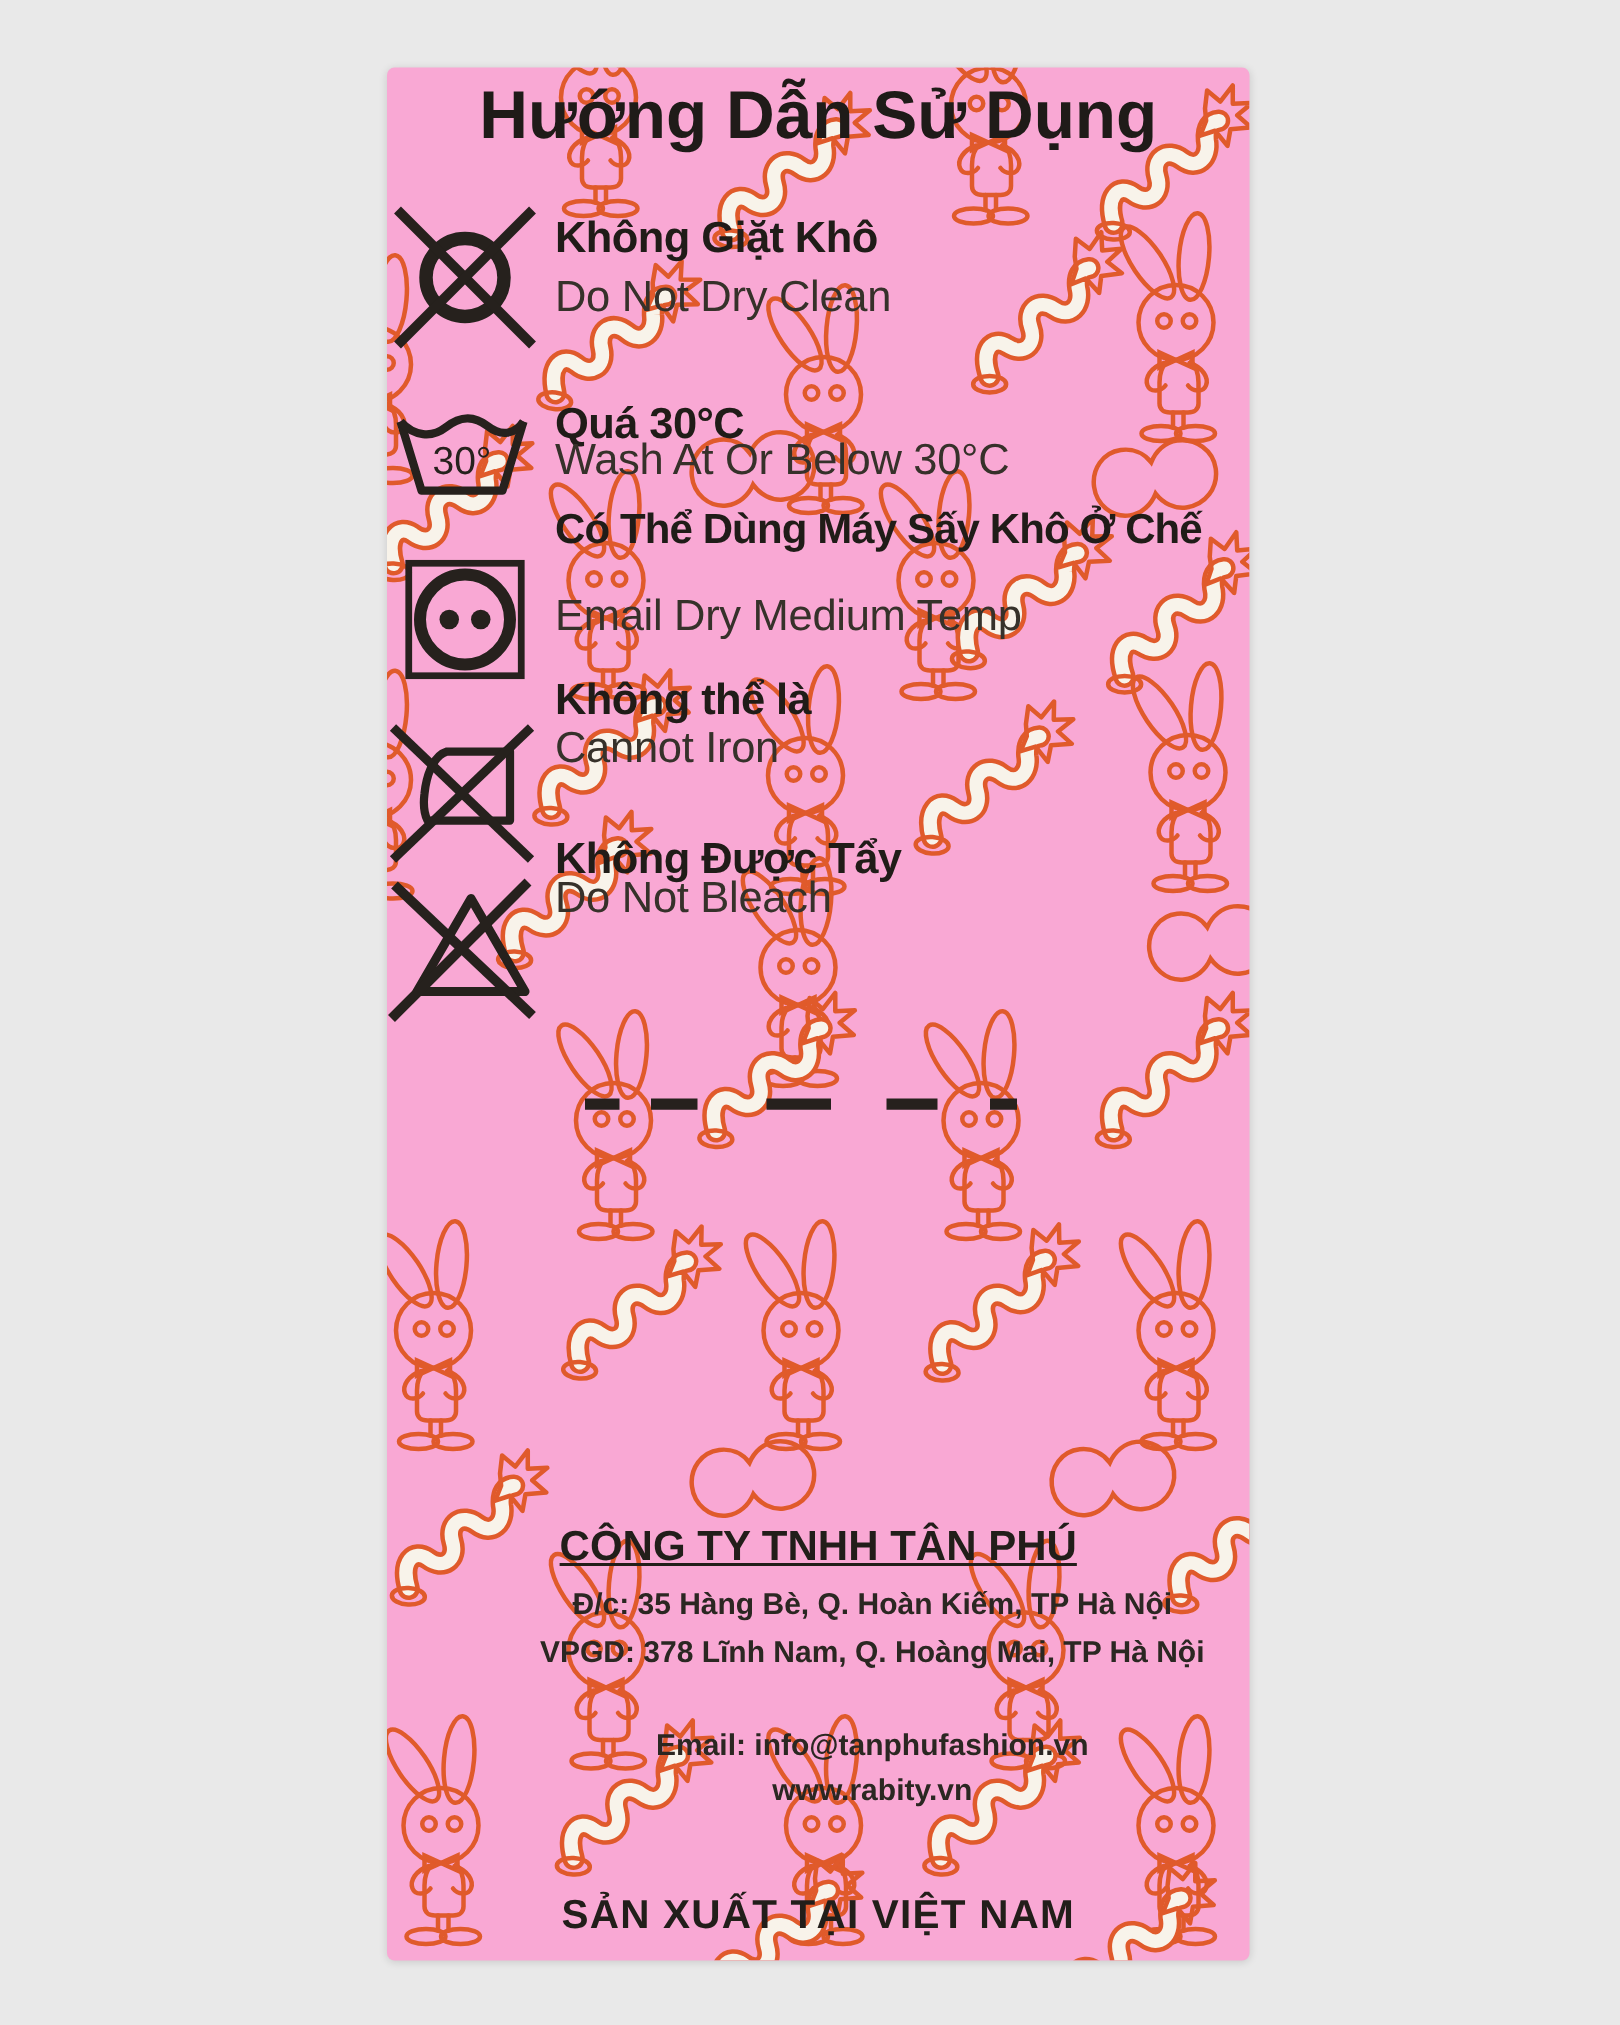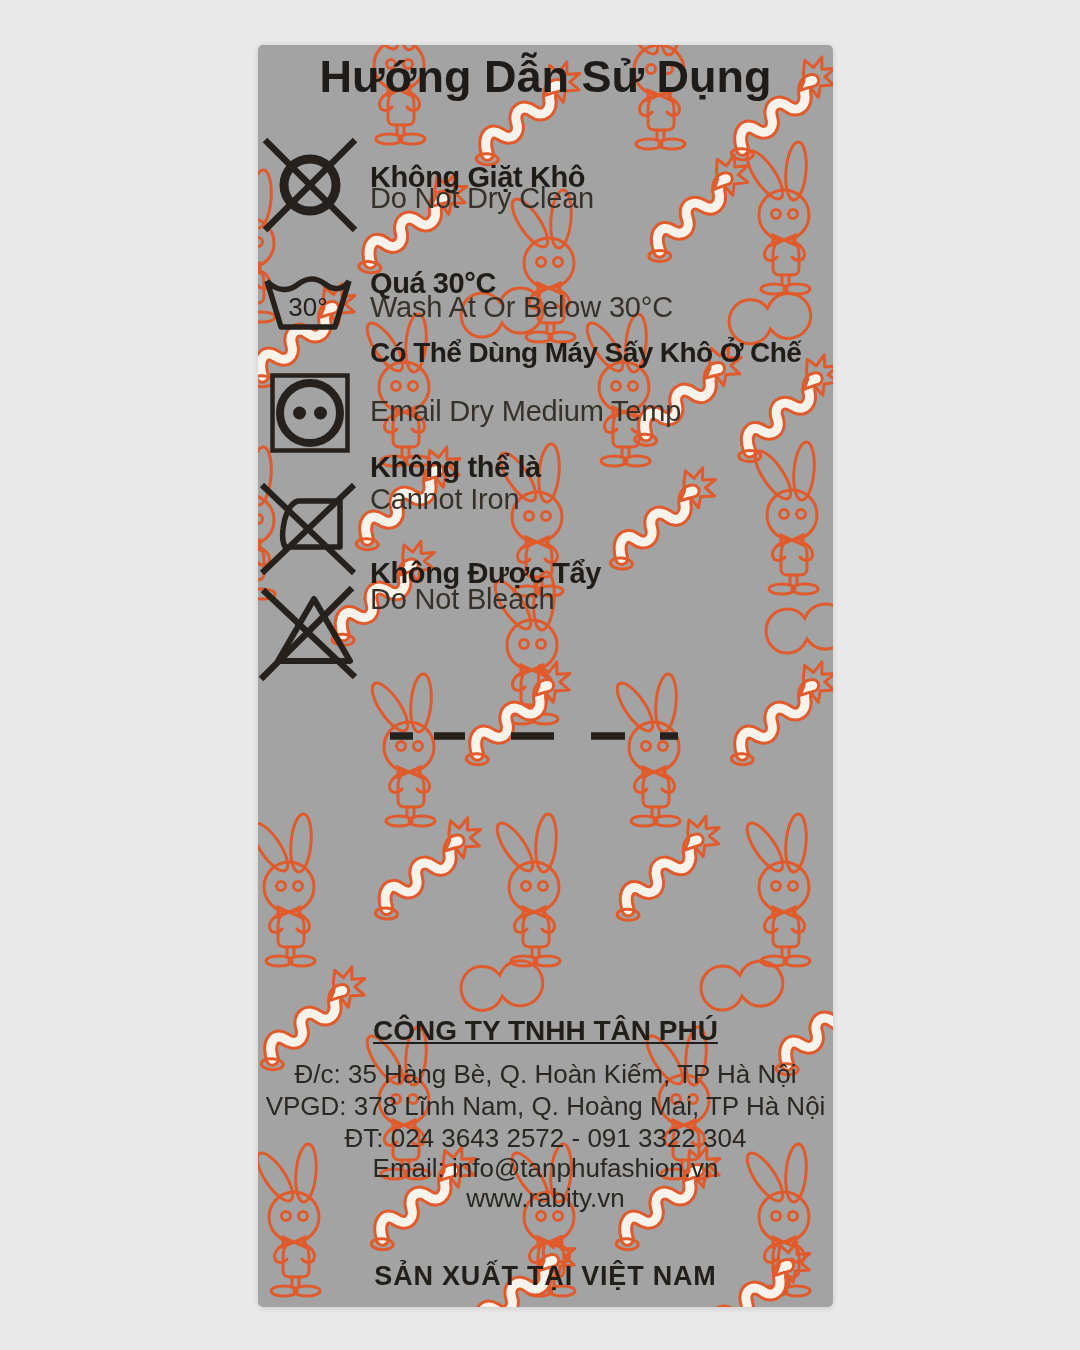--- a/index.html
+++ b/index.html
@@ -4,21 +4,21 @@
 <style>
   html,body{margin:0;padding:0;}
   body{
     width:1080px;height:1350px;
     background:#e9e9e9;
     font-family:"Liberation Sans","DejaVu Sans",sans-serif;
     position:relative;overflow:hidden;
   }
   .care-label{
     position:absolute;left:258px;top:45px;width:575px;height:1262px;
-    background:#a3a3a3;border-radius:5px;
+    background:#f9a8d4;border-radius:5px;
     box-shadow:0 1px 6px rgba(0,0,0,.14);
     overflow:hidden;
   }
   .pattern-svg{position:absolute;left:0;top:0;z-index:0;}
   .content{position:absolute;left:0;top:0;width:100%;height:100%;z-index:1;}
   .title{
     position:absolute;left:0;top:6px;width:100%;text-align:center;
     font-size:45px;font-weight:700;color:#1f1b18;letter-spacing:0px;
   }
   .sym{position:absolute;}
@@ -26,21 +26,21 @@
     position:absolute;left:112px;white-space:nowrap;
     font-size:29px;line-height:33px;font-weight:700;color:#201c18;letter-spacing:-0.4px;
   }
   .vi.wide{font-size:28px;letter-spacing:-0.6px;}
   .en{
     position:absolute;left:112px;white-space:nowrap;
     font-size:29px;line-height:32px;font-weight:400;color:#36312a;letter-spacing:-0.2px;
   }
   .company{position:absolute;left:0;width:100%;text-align:center;white-space:nowrap;color:#2b2722;}
   .company.bold{font-size:28px;font-weight:700;color:#221e1a;text-decoration:underline;}
-  .company.reg{font-size:26px;font-weight:400;}
+  .company.reg{font-size:20px;font-weight:700;padding-left:36px;}
   .madein{
     position:absolute;left:0;top:1216px;width:100%;text-align:center;
     font-size:27px;font-weight:700;color:#221e1a;letter-spacing:0.8px;
   }
 </style>
 </head>
 <body>
 
 <div class="care-label">
 
@@ -125,21 +125,21 @@
 
   <div class="content">
 
     <div class="title">Hướng Dẫn Sử Dụng</div>
 
     <svg class="sym" style="left:2px;top:90px;" width="100" height="100" viewBox="0 0 100 100">
       <circle cx="50" cy="50" r="26" fill="none" stroke="#26211d" stroke-width="9"></circle>
       <line x1="5" y1="5" x2="95" y2="95" stroke="#26211d" stroke-width="6.5"></line>
       <line x1="95" y1="5" x2="5" y2="95" stroke="#26211d" stroke-width="6.5"></line>
     </svg>
-    <div class="vi" style="top:116px;">Không Giặt Khô</div>
+    <div class="vi" style="top:98px;">Không Giặt Khô</div>
     <div class="en" style="top:137px;">Do Not Dry Clean</div>
 
     <svg class="sym" style="left:5px;top:226px;" width="90" height="62" viewBox="0 0 90 62">
       <path d="M4 10 L18 56 L72 56 L86 10" fill="none" stroke="#26211d" stroke-width="5.5" stroke-linejoin="round"></path>
       <path d="M4 10 C13 20 25 21 34 14 C44 6 53 6 62 13 C71 20 80 19 86 10" fill="none" stroke="#26211d" stroke-width="5.5"></path>
       <text x="45" y="45" text-anchor="middle" font-size="26" fill="#26211d">30°</text>
     </svg>
     <div class="vi" style="top:222px;">Quá 30°C</div>
     <div class="en" style="top:246px;">Wash At Or Below 30°C</div>
 
@@ -168,19 +168,18 @@
     <div class="vi" style="top:512px;">Không Được Tẩy</div>
     <div class="en" style="top:538px;">Do Not Bleach</div>
 
     <svg class="sym" style="left:130px;top:686px;" width="296" height="10" viewBox="0 0 296 10">
       <line x1="2" y1="5" x2="292" y2="5" stroke="#26211d" stroke-width="7.5" stroke-dasharray="23 21 31 46 43 37 34 35 18"></line>
     </svg>
 
     <div class="company bold" style="top:970px;">CÔNG TY TNHH TÂN PHÚ</div>
     <div class="company reg" style="top:1014px;">Đ/c: 35 Hàng Bè, Q. Hoàn Kiếm, TP Hà Nội</div>
     <div class="company reg" style="top:1046px;">VPGD: 378 Lĩnh Nam, Q. Hoàng Mai, TP Hà Nội</div>
-    <div class="company reg" style="top:1078px;">ĐT: 024 3643 2572 - 091 3322 304</div>
     <div class="company reg" style="top:1108px;">Email: info@tanphufashion.vn</div>
     <div class="company reg" style="top:1138px;">www.rabity.vn</div>
 
     <div class="madein">SẢN XUẤT TẠI VIỆT NAM</div>
   </div>
 </div>
 
 </body></html>

